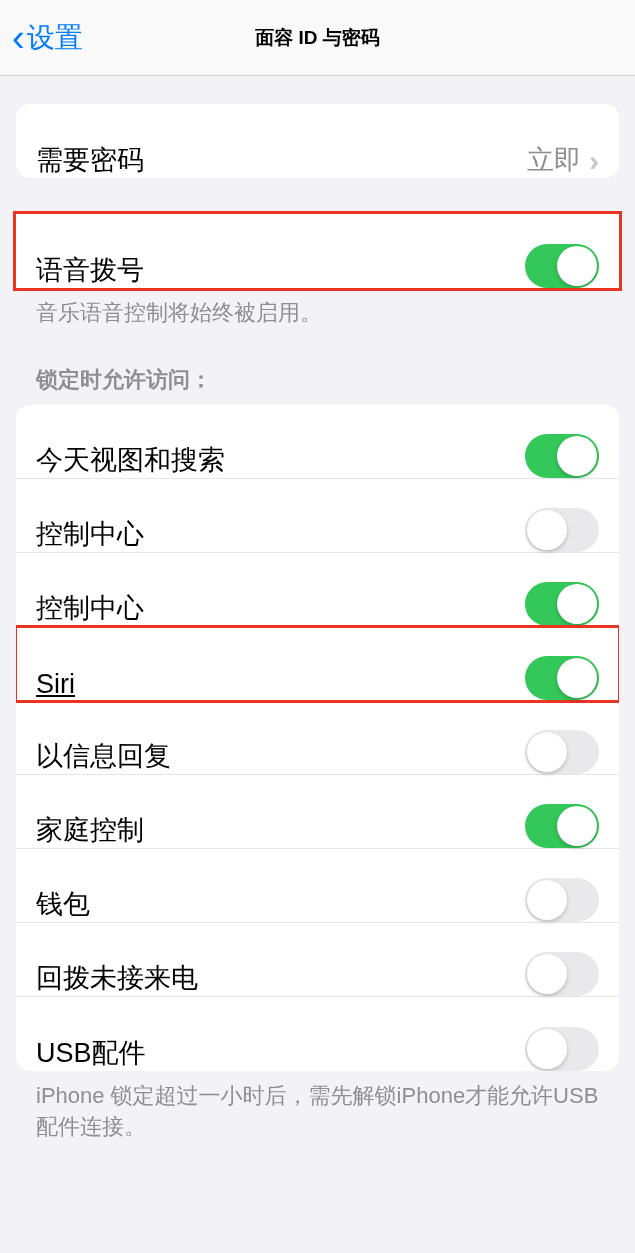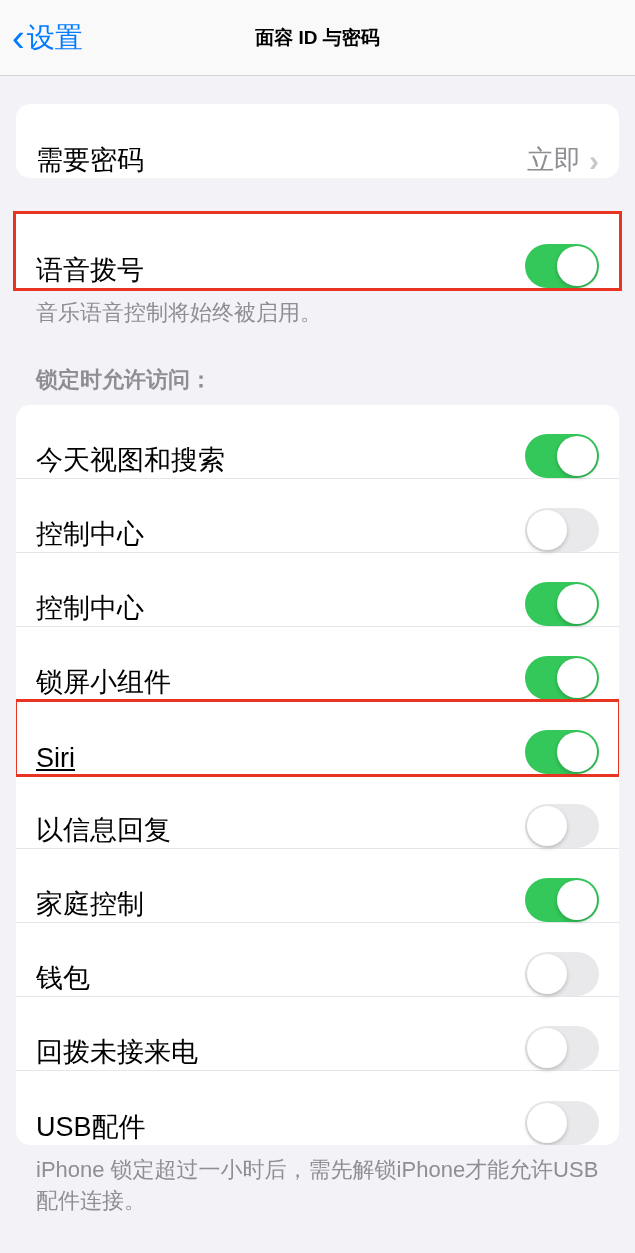--- a/index.html
+++ b/index.html
@@ -180,26 +180,20 @@
         <div class="toggle off">
           <div class="knob"></div>
         </div>
       </div>
       <div class="row">
         <span class="row-label">控制中心</span>
         <div class="toggle on">
           <div class="knob"></div>
         </div>
       </div>
-      <div class="row">
-        <span class="row-label">锁屏小组件</span>
-        <div class="toggle on">
-          <div class="knob"></div>
-        </div>
-      </div>
       <div class="row highlight-row">
         <span class="row-label">Siri</span>
         <div class="toggle on">
           <div class="knob"></div>
         </div>
       </div>
       <div class="row">
         <span class="row-label">以信息回复</span>
         <div class="toggle off">
           <div class="knob"></div>

